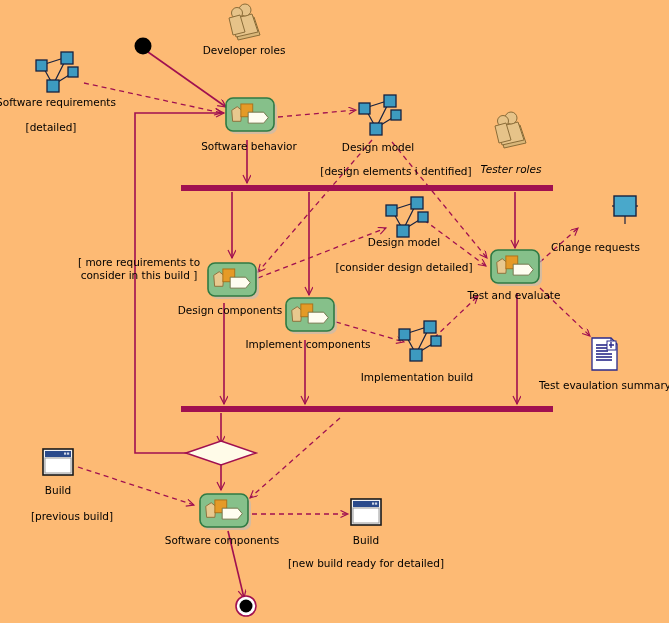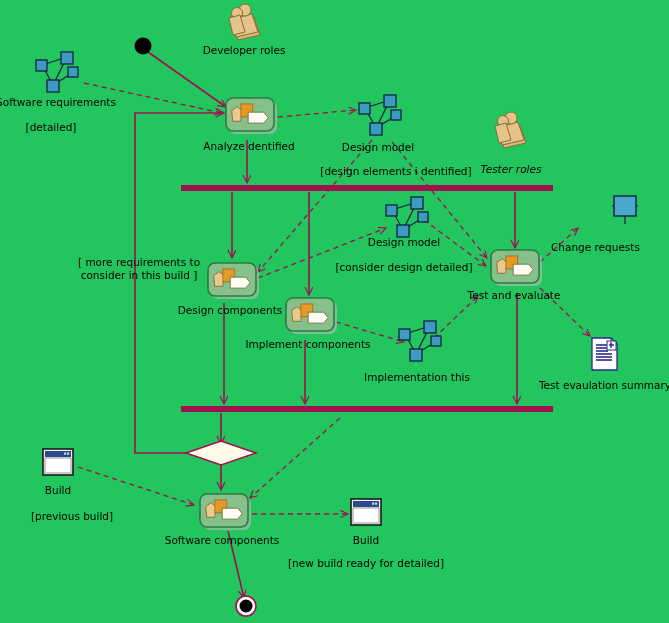--- a/index.html
+++ b/index.html
@@ -7,21 +7,21 @@
     padding: 0;
     background: #ffffff;
   }
   body {
     font-family: "DejaVu Sans", sans-serif;
   }
   #diagram {
     position: relative;
     width: 669px;
     height: 623px;
-    background: #22c55e;
+    background: #fdba74;
     overflow: hidden;
   }
   #diagram svg.layer {
     position: absolute;
     left: 0;
     top: 0;
     width: 669px;
     height: 623px;
   }
   .lbl {
@@ -225,23 +225,23 @@
     <use href="#buildIcon" x="41" y="447" width="34" height="30"></use>
     <use href="#buildIcon" x="349" y="497" width="34" height="30"></use>
   </svg>
 
   <div class="lbl center" style="left:244px; top:44px;">Developer roles</div>
   <div class="lbl center" style="left:511px; top:163px;font-style:italic;">Tester roles</div>
 
   <div class="lbl center" style="left:56px; top:96px;">Software requirements</div>
   <div class="lbl center" style="left:378px; top:141px;">Design model</div>
   <div class="lbl center" style="left:404px; top:236px;">Design model</div>
-  <div class="lbl center" style="left:417px; top:371px;">Implementation this</div>
-
-  <div class="lbl center" style="left:249px; top:140px;">Analyze dentified</div>
+  <div class="lbl center" style="left:417px; top:371px;">Implementation build</div>
+
+  <div class="lbl center" style="left:249px; top:140px;">Software behavior</div>
   <div class="lbl center" style="left:230px; top:304px;">Design components</div>
   <div class="lbl center" style="left:308px; top:338px;">Implement components</div>
   <div class="lbl center" style="left:514px; top:289px;">Test and evaluate</div>
   <div class="lbl center" style="left:222px; top:534px;">Software components</div>
 
   <div class="lbl" style="left:551px; top:229px;margin-top:12px;">Change requests</div>
   <div class="lbl center" style="left:605px; top:379px;">Test evaulation summary</div>
   <div class="lbl center" style="left:58px; top:484px;">Build</div>
   <div class="lbl center" style="left:366px; top:534px;">Build</div>
 

